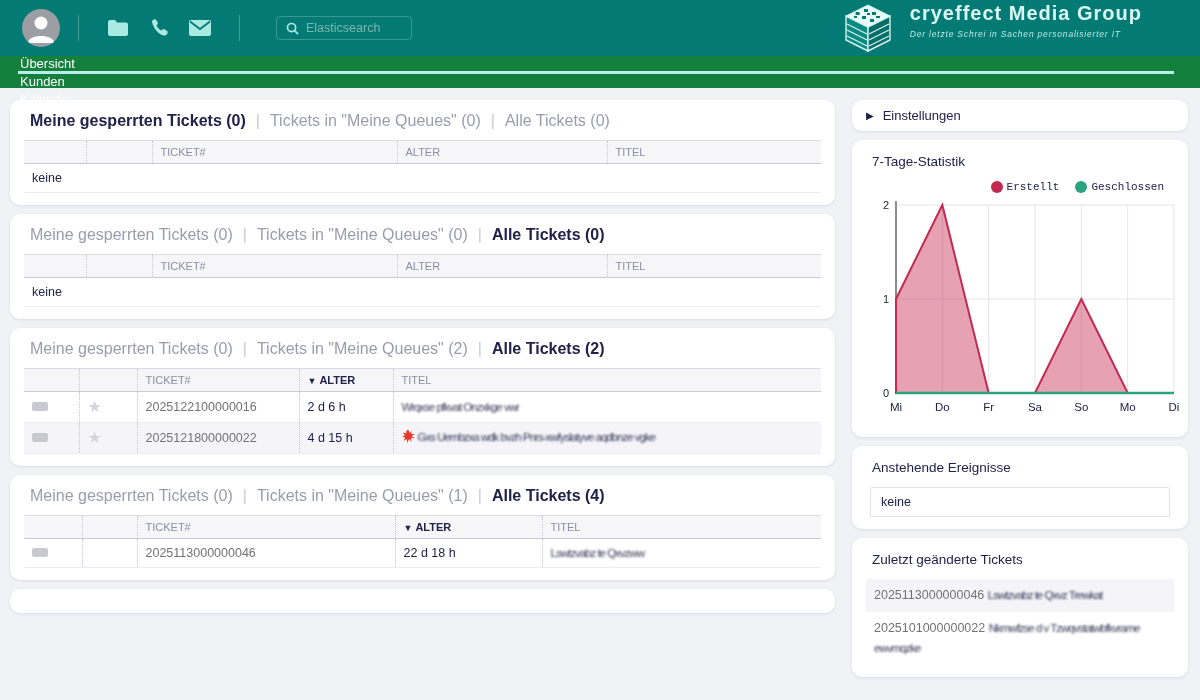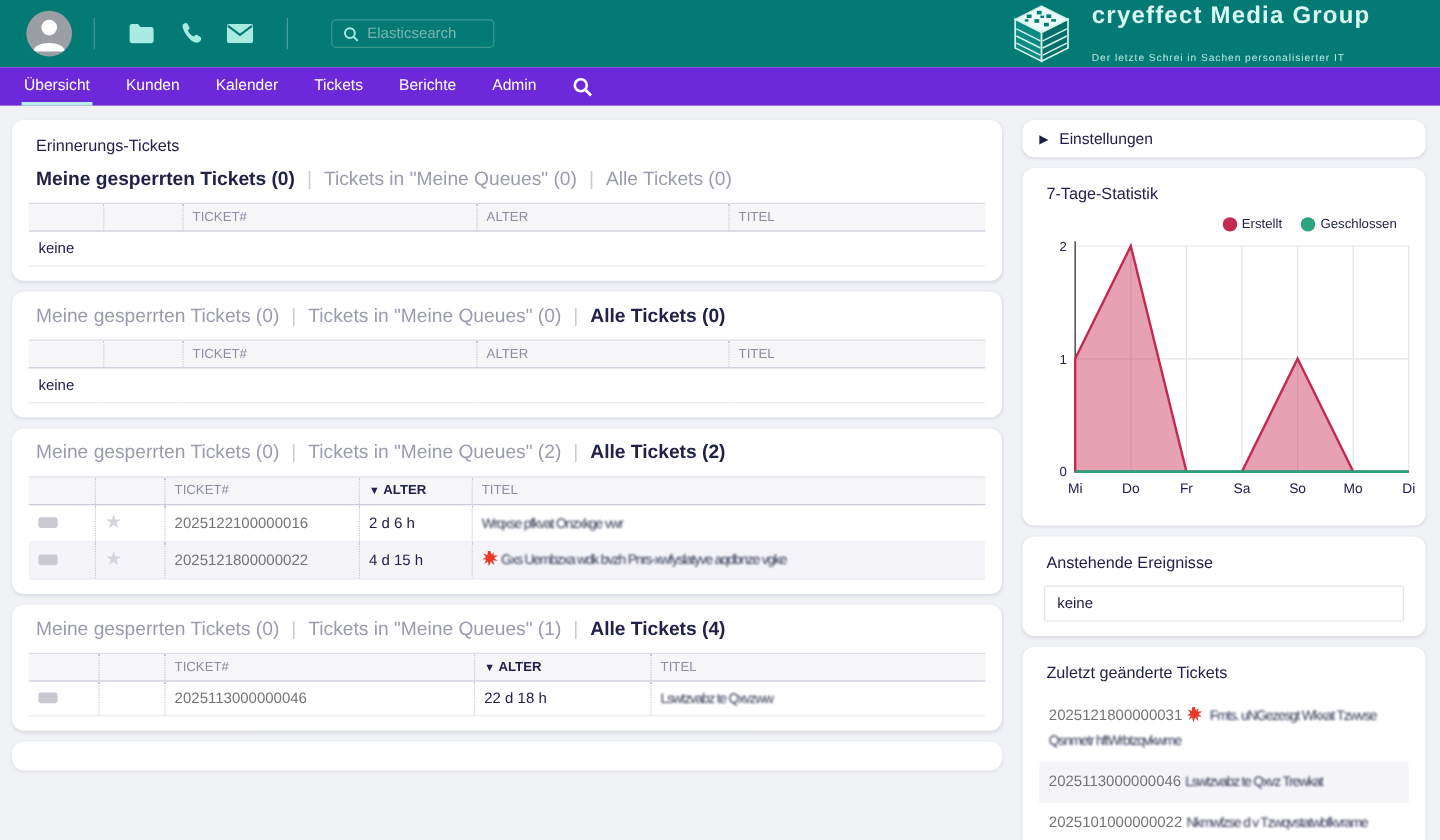--- a/index.html
+++ b/index.html
@@ -12,23 +12,23 @@
             display:flex; align-items:center; justify-content:center; overflow:hidden; }
   .vdiv { width:1px; height:26px; background:rgba(255,255,255,.28); margin:0 18px; }
   .tool-icon { margin:0 10px; display:flex; align-items:center; cursor:pointer; }
   .searchbox { display:flex; align-items:center; gap:7px; border:1px solid #3f968f; border-radius:4px;
                height:24px; width:136px; padding:0 9px; margin-left:18px; }
   .searchbox input { border:none; outline:none; background:transparent; width:95px; font-size:12.5px;
                      color:#d9f2ef; font-family:"Liberation Sans",sans-serif; }
   .searchbox input::placeholder { color:#7ab7b1; }
   .logo-wrap { margin-left:auto; margin-right:58px; display:flex; gap:16px; }
   .logo-text-title { color:#d9f7f3; font-size:20px; font-weight:bold; letter-spacing:1px; line-height:1; }
-  .logo-text-tag { color:#bfe9e4; font-size:8.5px; letter-spacing:.8px; margin-top:20px; }
-
-  .navbar { height:32px; background:#6d28d9; display:flex; align-items:stretch; padding-left:18px; }
+  .logo-text-tag { color:#bfe9e4; font-size:8.5px; letter-spacing:.8px; margin-top:6px;font-style:italic; }
+
+  .navbar { height:32px; background:#15803d; display:flex; align-items:stretch; padding-left:18px;flex-direction:column; }
   .nav-item { color:#fff; font-size:13px; display:flex; align-items:center; padding:0 2px; margin-right:26px;
               border-bottom:3px solid transparent; cursor:pointer; }
   .nav-item.active { border-bottom-color:#b9efe9; }
   .nav-search { display:flex; align-items:center; margin-left:2px; cursor:pointer; }
 
   
   .content { display:flex; gap:17px; padding:12px 10px 0 10px; }
   .col-main { width:825px; flex:none; }
   .col-side { width:336px; flex:none; }
   .card { background:#fff; border-radius:10px; box-shadow:0 1px 3px rgba(25,27,65,.10);
@@ -54,21 +54,21 @@
   .graybar { display:inline-block; width:16px; height:9px; background:#c9cad1; border-radius:2px; }
   .star { color:#d3d4dc; font-size:16px; line-height:1; cursor:pointer; }
   .scribble { filter:blur(1.1px); color:#1e2142; letter-spacing:-1px; font-size:11.5px; opacity:.92; }
   .splat { display:inline-block; vertical-align:-2px; margin-right:3px; }
 
   
   .settings-card { display:flex; align-items:center; gap:9px; padding:8px 14px; cursor:pointer; }
   .disclosure { font-size:10px; color:#20224a; }
   .settings-label { font-size:13px; color:#20224a; }
 
-  .legend { display:flex; justify-content:flex-end; gap:16px; margin:4px 10px 2px 0; }
+  .legend { display:flex; justify-content:flex-end; gap:16px; margin:4px 10px 2px 0;font-family:Liberation Mono, monospace; }
   .legend-item { display:flex; align-items:center; gap:4px; font-size:11px; color:#20224a; }
   .legend-dot { width:12px; height:12px; border-radius:50%; }
 
   .keine-box { border:1px solid #e2e3ea; border-radius:2px; padding:7px 10px; font-size:12.5px; margin:0 4px; }
 
   .chg-list { font-size:12.5px; }
   .chg-item { padding:7px 8px; line-height:1.55; }
   .chg-item.alt { background:#f5f5f9; }
 </style>
 </head>
@@ -142,21 +142,20 @@
         <circle cx="7" cy="7" r="5" fill="none" stroke="#fff" stroke-width="2.2"></circle>
         <line x1="11" y1="11" x2="15.5" y2="15.5" stroke="#fff" stroke-width="2.4"></line>
       </svg>
   </div>
 </div>
 
 <div class="content">
   <div class="col-main">
 
     <div class="card">
-      <div class="card-title">Erinnerungs-Tickets</div>
       <div class="filters">
         <span class="filter active">Meine gesperrten Tickets (0)</span>
           <span class="fsep">|</span>
         <span class="filter">Tickets in "Meine Queues" (0)</span>
           <span class="fsep">|</span>
         <span class="filter">Alle Tickets (0)</span>
       </div>
       <table>
         <colgroup>
             <col style="width:62px">
@@ -351,28 +350,20 @@
     </div>
 
     <div class="card">
       <div class="card-title">Anstehende Ereignisse</div>
       <div class="keine-box">keine</div>
     </div>
 
     <div class="card">
       <div class="card-title">Zuletzt geänderte Tickets</div>
       <div class="chg-list">
-        <div class="chg-item">
-          <a class="ticket-link">2025121800000031</a>
-          <span class="splat"><svg width="13" height="13" viewBox="0 0 13 13">
-                <path d="M6.5 0 L7.6 3 L10 1 L9 4 L13 4 L9.8 6 L12.5 8.5 L9 7.8 L9.6 12 L7 8.9 L5.5 13 L4.5 9 L1.5 11 L3.2 7.5 L0 7 L3 5.3 L.8 2.2 L4.2 3.6 L4.5 0.3 Z" fill="#e8392a"></path>
-              </svg></span>
-          <span class="scribble">Fmts. uNGezesgt Wkxat Tzwvse</span><br>
-          <span class="scribble">Qsnmetr hftWrbtzqvkwme</span>
-        </div>
         <div class="chg-item alt">
           <a class="ticket-link">2025113000000046</a>
           <span class="scribble">Lswtzvabz te Qxvz Trewkat</span>
         </div>
         <div class="chg-item">
           <a class="ticket-link">2025101000000022</a>
           <span class="scribble">Nkmwfzse d v Tzwqvstatwbfkvrame</span><br>
           <span class="scribble">ewvmqzke</span>
         </div>
 

